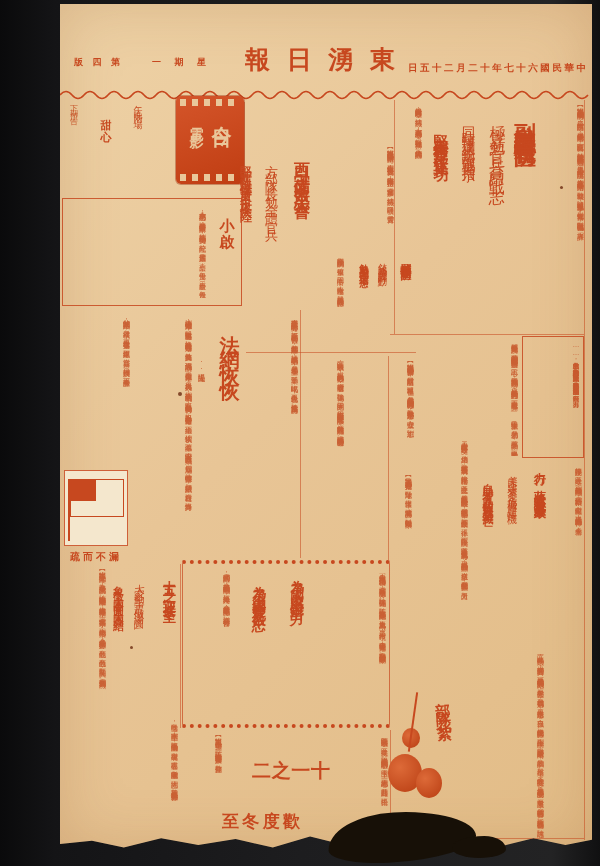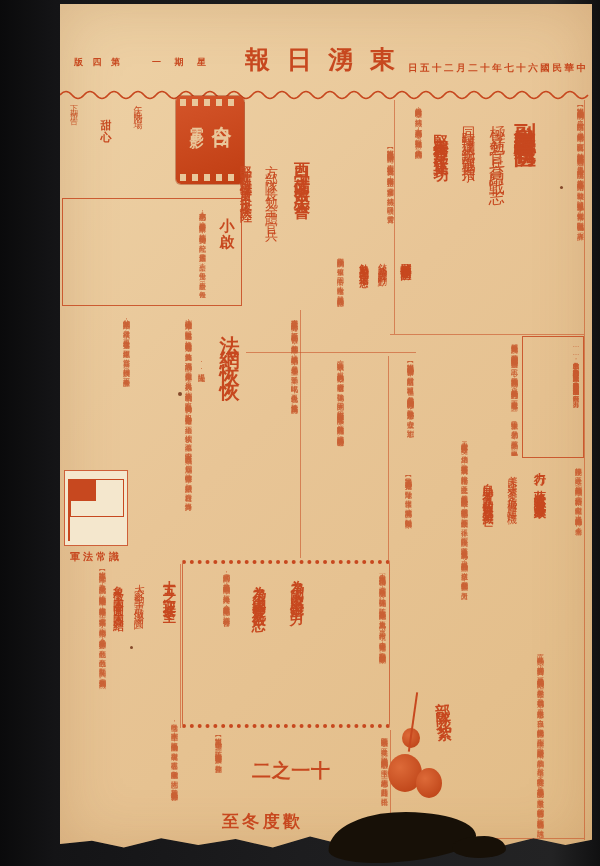--- a/index.html
+++ b/index.html
@@ -135,21 +135,21 @@
   <div class="blk v h serif" style="left:148px;top:316px;width:36px;height:158px;font-size:20px;letter-spacing:15px;">法網恢恢</div>
   <div class="blk v" style="left:134px;top:356px;width:12px;height:84px;font-size:7.5px;color:var(--ink2);">．湯先隆．</div>
   <div class="blk v btxt" style="left:72px;top:310px;width:60px;height:246px;">訓練中心見他逾假未歸，即報請憲警協尋，終於在外島將他尋獲送辦。他後悔莫及，淚流滿面的說：千金難買早知道，只為貪玩幾天，卻換來軍法的制裁，既對不起栽培他的長官，也對不起含辛茹苦的父母。軍法如山，法網恢恢，疏而不漏，深盼官兵同志人人引以為戒，假期屆滿，準時收假歸營，切勿以身試法，自誤前程，悔恨終身。</div>
   <div class="blk v btxt" style="left:2px;top:310px;width:68px;height:152px;">他的父親聞訊趕來，老淚縱橫，再三懇求從寬發落，但軍紀森嚴，豈容寬貸，只得揮淚而別，場面令人鼻酸。</div>
 
   <div class="blk box flagbox" style="left:4px;top:466px;width:64px;height:76px;">
     <div style="position:absolute;left:5px;top:8px;width:54px;height:38px;border:1px solid var(--ink);"></div>
     <div style="position:absolute;left:5px;top:8px;width:26px;height:22px;background:var(--ink);"></div>
     <div style="position:absolute;left:3px;top:8px;width:2px;height:62px;background:var(--ink);"></div>
   </div>
-  <div class="blk h" style="left:4px;top:546px;width:64px;height:14px;font-size:10px;text-align:center;letter-spacing:3px;">軍法常識</div>
+  <div class="blk h" style="left:4px;top:546px;width:64px;height:14px;font-size:10px;text-align:center;letter-spacing:3px;">疏而不漏</div>
 
   <div class="blk box" style="left:462px;top:332px;width:62px;height:122px;"></div>
   <div class="blk v" style="left:466px;top:337px;width:54px;height:112px;font-size:6.5px;line-height:1.4;color:var(--ink2);">……並寫上自己的名字，表示對政府誓死效忠的決心。【又訊】由于天氣日漸寒冷，防區特為弟兄加發冬衣，愛國的熱烈場面隨處可見，有錢出錢，有力出力。</div>
   <div class="blk v h" style="left:460px;top:458px;width:28px;height:186px;font-size:12px;letter-spacing:2px;">力行　蔣公遺志毀滅共產暴政</div>
   <div class="blk v serif slant" style="left:436px;top:464px;width:22px;height:170px;font-size:10px;letter-spacing:3.5px;color:var(--ink);">美匪建交不是危機而是轉機</div>
   <div class="blk v h" style="left:410px;top:470px;width:24px;height:174px;font-size:11px;letter-spacing:3px;">自助才有人助依賴就是滅亡</div>
   <div class="blk v btxt" style="left:332px;top:432px;width:76px;height:248px;">十二月十六日卡特宣佈與匪「建交」，消息傳來，全體官兵無不義憤填膺。韓部隊長指出：美匪建交，促使一九四五年以來民主陣容大改組，我們絕不與匪妥協，不打倒共匪暴政，絕不休止。鄭區隊長說：「美匪建交」是近代史上一頁恥辱，但已成為歷史的轉捩點，橫逆愈多，我們愈要奮發圖強，努力向上。</div>
   <div class="blk v btxt" style="left:488px;top:458px;width:34px;height:374px;">韓部隊長說：美匪建交，到處掀起愛國熱潮，官兵們紛紛捐款，獻金報國，表現了傳統的革命精神，令人感奮。</div>
   <div class="blk v btxt" style="left:400px;top:646px;width:84px;height:188px;">匪此一連串的作法，揭穿了它的假面具，反而促成了我們空前的大團結。歷史的重任，已負在我們肩上，只要人人堅定信念，自立自強，便是復國的保證。王副隊長說：巴黎和談出賣了越南，血的教訓，殷鑑不遠，今天的美匪建交，又無異出賣了亞洲的安全，歷史將重演，我們唯有依靠自己，誓死完成復國使命。（陳志雄）</div>
 

